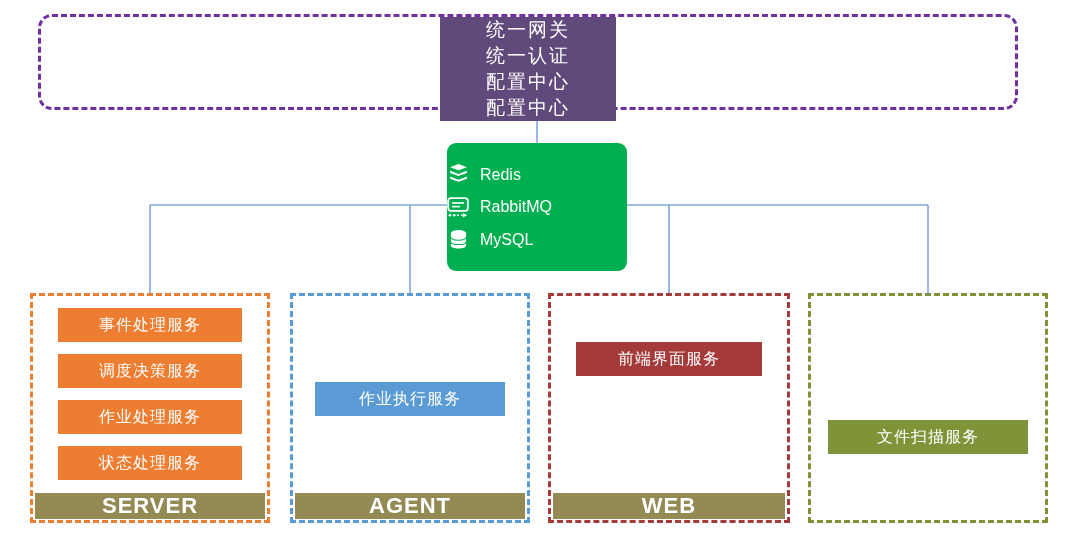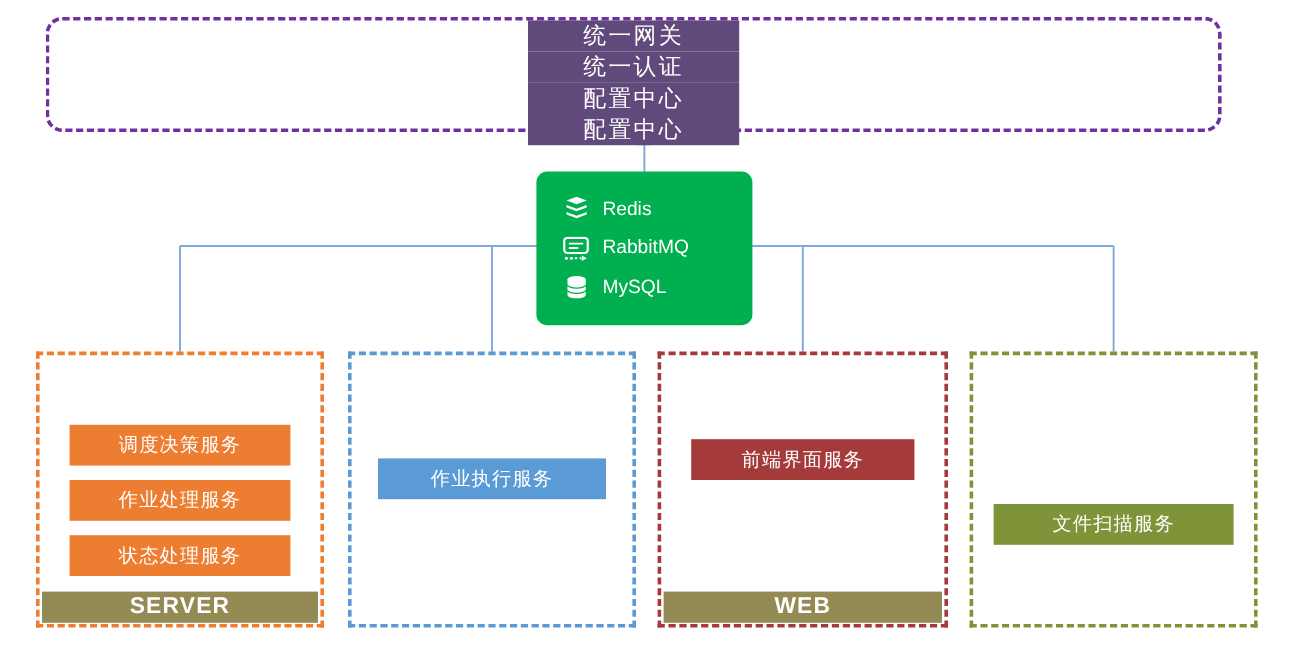--- a/index.html
+++ b/index.html
@@ -26,21 +26,21 @@
     width:176px; height:52px; background:#604A7B; color:#fff;
     display:flex; align-items:center; justify-content:center;
     font-size:19px; letter-spacing:2px;
   }
 
   
   .mw-box {
     left:447px; top:143px; width:180px; height:128px;
     background:#00B050; border-radius:9px;
     display:flex; flex-direction:column; justify-content:space-evenly;
-    padding:10px 22px; z-index:3;
+    padding:10px 0; z-index:3;
   }
   .mw-row { display:flex; align-items:center; gap:11px; color:#fff; font-size:16px; }
   .mw-icon { width:22px; height:22px; flex:0 0 auto; display:flex; align-items:center; justify-content:center; }
 
   
   .group {
     top:293px; height:230px;
     border:3px dashed; position:absolute; z-index:2; background:transparent;
   }
   .group-server { left:30px;  width:240px; border-color:#ED7D31; }
@@ -48,28 +48,28 @@
   .group-web    { left:548px; width:242px; border-color:#A43A3A; }
   .group-extend { left:808px; width:240px; border-color:#7F9439; }
 
   .svc {
     position:absolute; left:50%; transform:translateX(-50%);
     height:34px; color:#fff; font-size:16px; letter-spacing:1px;
     display:flex; align-items:center; justify-content:center;
   }
   .svc-server { width:184px; background:#ED7D31; }
   .svc-agent  { width:190px; background:#5B9BD5; }
-  .svc-web    { width:186px; background:#A43A3A;margin-top:24px; }
+  .svc-web    { width:186px; background:#A43A3A; }
   .svc-extend { width:200px; background:#7F9439;margin-top:38px; }
 
   .bar {
     position:absolute; left:2px; right:2px; bottom:1px; height:26px;
     background:#948A54; color:#fff;
     display:flex; align-items:center; justify-content:center;
-    font-size:19px; font-weight:600; letter-spacing:1px;
+    font-size:22px; font-weight:600; letter-spacing:1px;
   }
 </style>
 </head>
 <body>
 
 <svg id="connectors" width="1080" height="545" viewBox="0 0 1080 545">
   <line x1="150" y1="205" x2="928" y2="205" stroke="#7FA8DC" stroke-width="1.6"></line>
   <line x1="150" y1="205" x2="150" y2="293" stroke="#7FA8DC" stroke-width="1.6"></line>
   <line x1="410" y1="205" x2="410" y2="293" stroke="#7FA8DC" stroke-width="1.6"></line>
   <line x1="669" y1="205" x2="669" y2="293" stroke="#7FA8DC" stroke-width="1.6"></line>
@@ -117,28 +117,30 @@
         <path d="M2 3.6 v13.5 c0 1.66 3.58 3 8 3 s8 -1.34 8 -3 V3.6" fill="#fff"></path>
         <path d="M2 8.2 c0 1.66 3.58 3 8 3 s8 -1.34 8 -3" stroke="#00B050" stroke-width="1.1" fill="none"></path>
         <path d="M2 12.8 c0 1.66 3.58 3 8 3 s8 -1.34 8 -3" stroke="#00B050" stroke-width="1.1" fill="none"></path>
       </svg>
     </span>
     <span>MySQL</span>
   </div>
 </div>
 
 <div class="group group-server">
+  <div class="svc svc-server" style="top:12px">事件处理服务</div>
   <div class="svc svc-server" style="top:58px">调度决策服务</div>
   <div class="svc svc-server" style="top:104px">作业处理服务</div>
   <div class="svc svc-server" style="top:150px">状态处理服务</div>
   <div class="bar">SERVER</div>
 </div>
 
 <div class="group group-agent">
   <div class="svc svc-agent" style="top:86px">作业执行服务</div>
+  <div class="bar">AGENT</div>
 </div>
 
 <div class="group group-web">
   <div class="svc svc-web" style="top:46px">前端界面服务</div>
   <div class="bar">WEB</div>
 </div>
 
 <div class="group group-extend">
   <div class="svc svc-extend" style="top:86px">文件扫描服务</div>
 </div>

